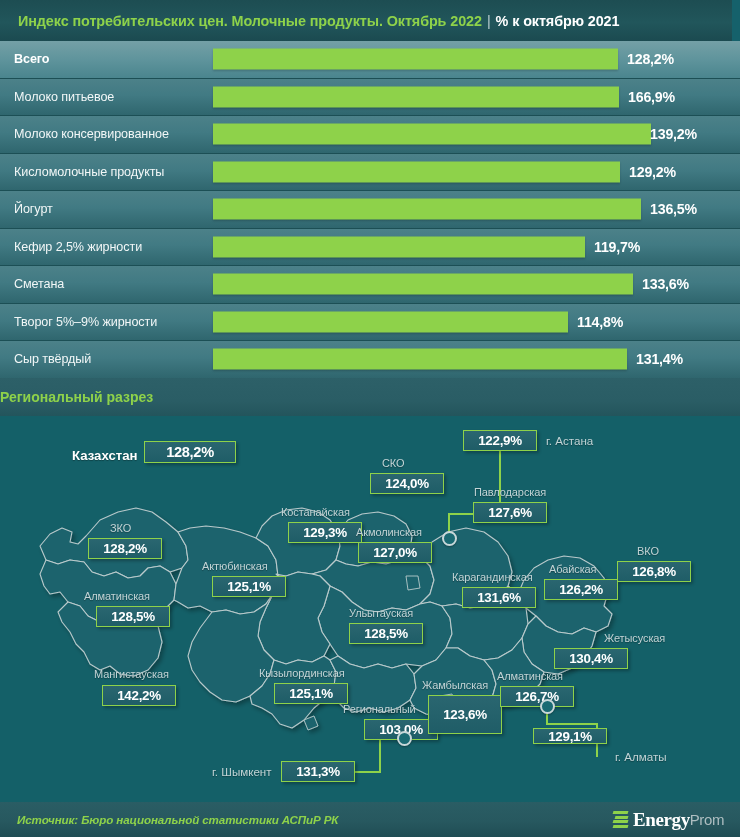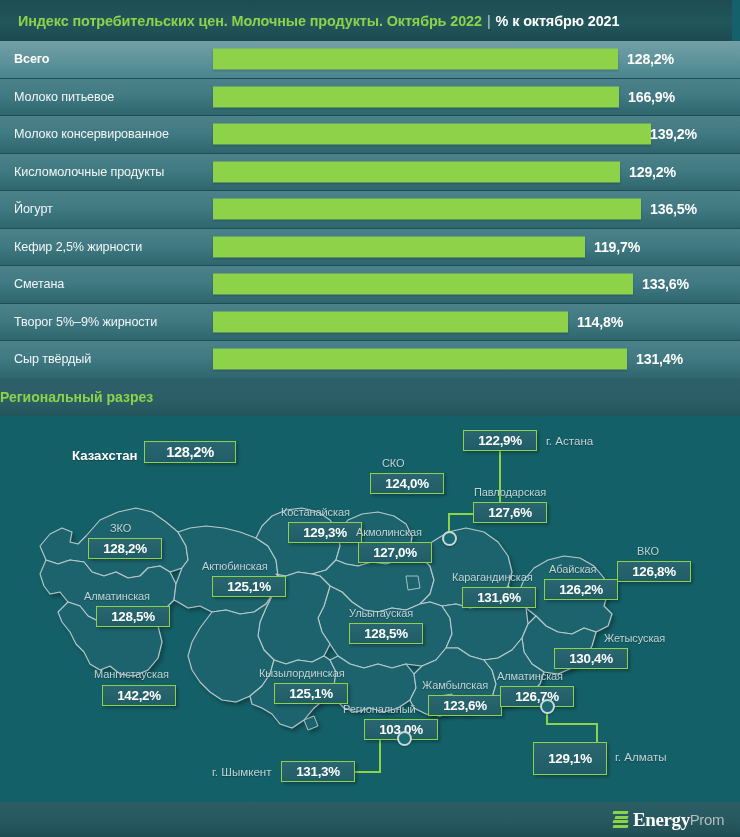--- a/index.html
+++ b/index.html
@@ -363,42 +363,43 @@
     <div class="rlabel" style="left:349px; top:191px;">Ульытауская</div>
     <div class="badge" style="left:349px; top:207px; width:74px; height:21px;">128,5%</div>
 
     <div class="rlabel" style="left:259px; top:251px;">Кызылординская</div>
     <div class="badge" style="left:274px; top:267px; width:74px; height:21px;">125,1%</div>
 
     <div class="rlabel" style="left:343px; top:287px;">Региональный</div>
     <div class="badge" style="left:364px; top:303px; width:74px; height:21px;">103,0%</div>
 
     <div class="rlabel" style="left:422px; top:263px;">Жамбылская</div>
-    <div class="badge" style="left:428px; top:279px; width:74px; height:21px;">123,6%</div>
+    <div class="badge" style="left:428px; top:279px; width:74px; height:39px;">123,6%</div>
 
     <div class="rlabel" style="left:497px; top:254px;">Алматинская</div>
     <div class="badge" style="left:500px; top:270px; width:74px; height:21px;">126,7%</div>
 
     <div class="rlabel" style="left:560px; top:216px;margin-left:44px;">Жетысуская</div>
     <div class="badge" style="left:554px; top:232px; width:74px; height:21px;">130,4%</div>
 
     <div class="citydot" style="left:442px; top:115px; width:15px; height:15px;"></div>
     <div class="badge" style="left:463px; top:14px; width:74px; height:21px;">122,9%</div>
     <div class="citylabel" style="left:546px; top:18px;">г. Астана</div>
 
     <div class="citydot" style="left:397px; top:315px; width:15px; height:15px;"></div>
     <div class="badge" style="left:281px; top:345px; width:74px; height:21px;">131,3%</div>
     <div class="citylabel" style="left:212px; top:349px;">г. Шымкент</div>
 
     <div class="citydot" style="left:540px; top:283px; width:15px; height:15px;"></div>
-    <div class="badge" style="left:533px; top:326px; width:74px; height:33px;">129,1%</div>
+    <div class="badge" style="left:533px; top:312px; width:74px; height:16px;">129,1%</div>
     <div class="citylabel" style="left:615px; top:334px;">г. Алматы</div>
   </div>
 
   <div id="footer">
+    <div id="source">Источник: Бюро национальной статистики АСПиР РК</div>
     <div id="logo">
       <span id="logo-mark">
           <i></i>
           <i></i>
           <i></i>
           <i></i>
         </span>
       <span id="logo-energy">Energy</span>
         <span id="logo-prom">Prom</span>
     </div>

